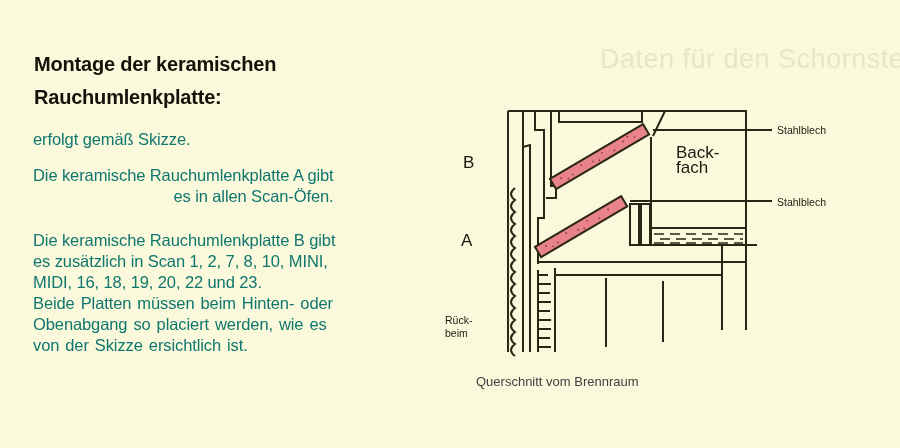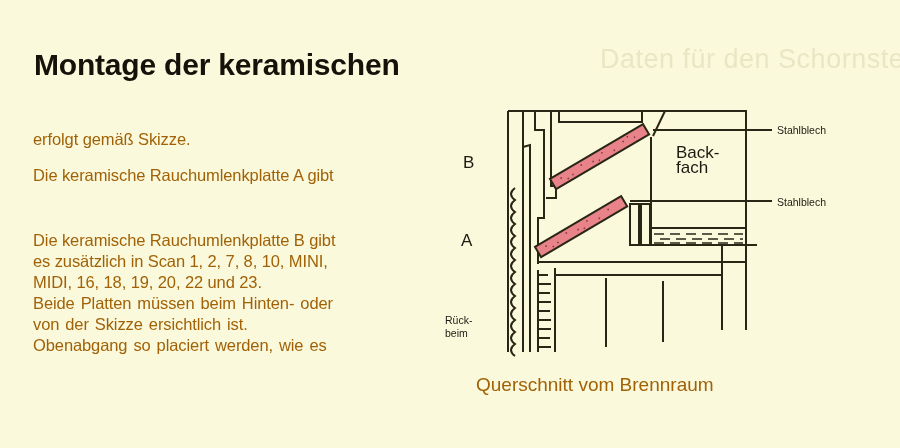--- a/index.html
+++ b/index.html
@@ -10,68 +10,70 @@
       color: #1d1a12;
       position: relative;
     }
     .ghost {
       position: absolute; left: 600px; top: 44px;
       font-size: 27px; color: #e9e6c4; letter-spacing: 0.5px;
       white-space: nowrap;
     }
     .title {
       position: absolute; left: 34px; top: 48px;
-      font-weight: bold; font-size: 30px; line-height: 33px;
+      font-weight: bold; font-size: 20px; line-height: 33px;
       color: #151209; letter-spacing: -0.2px;
     }
     .para {
       position: absolute; left: 33px;
-      font-size: 16.5px; line-height: 21px; color: #a16207;
+      font-size: 16.5px; line-height: 21px; color: #0f766e;
       letter-spacing: -0.1px;
     }
     .p1 { top: 129px; }
     .p2 { top: 165px; text-align: right; }
     .p3 { top: 230px; }
     .p3 .l4, .p3 .l5, .p3 .l6 { word-spacing: 1.5px; }
     .label-big {
       position: absolute; font-size: 17px; color: #1d1a12;
     }
     .label-small {
       position: absolute; font-size: 10.5px; font-weight: normal; line-height: 13px; color: #1d1a12;
     }
     .caption {
-      position: absolute; left: 476px; top: 374px; font-size: 19px; color: #a16207;
+      position: absolute; left: 476px; top: 374px; font-size: 13px; color: #404040;
     }
     svg.diagram { position: absolute; left: 0; top: 0; }
     .line { display: block; white-space: nowrap; }
   </style>
 </head>
 <body>
 
 <div class="ghost">Daten für den Schornstein</div>
 
 <div class="title">
   <span class="line">Montage der keramischen</span>
+  <span class="line">Rauchumlenkplatte:</span>
 </div>
 
 <div class="para p1">
   <span class="line">erfolgt gemäß Skizze.</span>
 </div>
 
 <div class="para p2">
   <span class="line">Die keramische Rauchumlenkplatte A gibt</span>
+  <span class="line">es in allen Scan-Öfen.</span>
 </div>
 
 <div class="para p3">
   <span class="line l1">Die keramische Rauchumlenkplatte B gibt</span>
   <span class="line l2">es zusätzlich in Scan 1, 2, 7, 8, 10, MINI,</span>
   <span class="line l3">MIDI, 16, 18, 19, 20, 22 und 23.</span>
   <span class="line l4">Beide Platten müssen beim Hinten- oder</span>
+  <span class="line l5">Obenabgang so placiert werden, wie es</span>
   <span class="line l6">von der Skizze ersichtlich ist.</span>
-  <span class="line l5">Obenabgang so placiert werden, wie es</span>
 </div>
 
 <svg class="diagram" width="900" height="448" viewBox="0 0 900 448">
   <g fill="none" stroke="#2a2616" stroke-width="2">
 
     <line x1="508" y1="111" x2="747" y2="111"></line>
 
     <line x1="508" y1="111" x2="508" y2="352"></line>
     <line x1="523" y1="111" x2="523" y2="352"></line>
 

